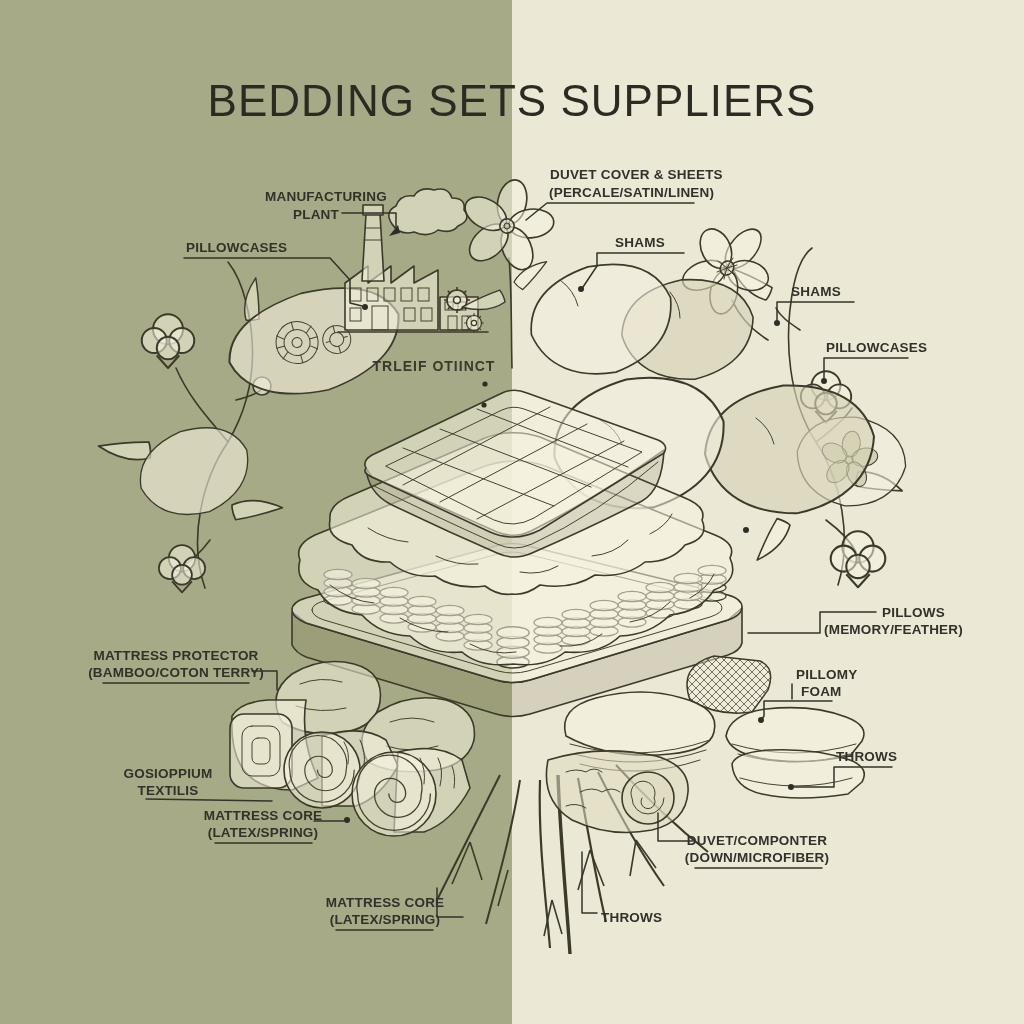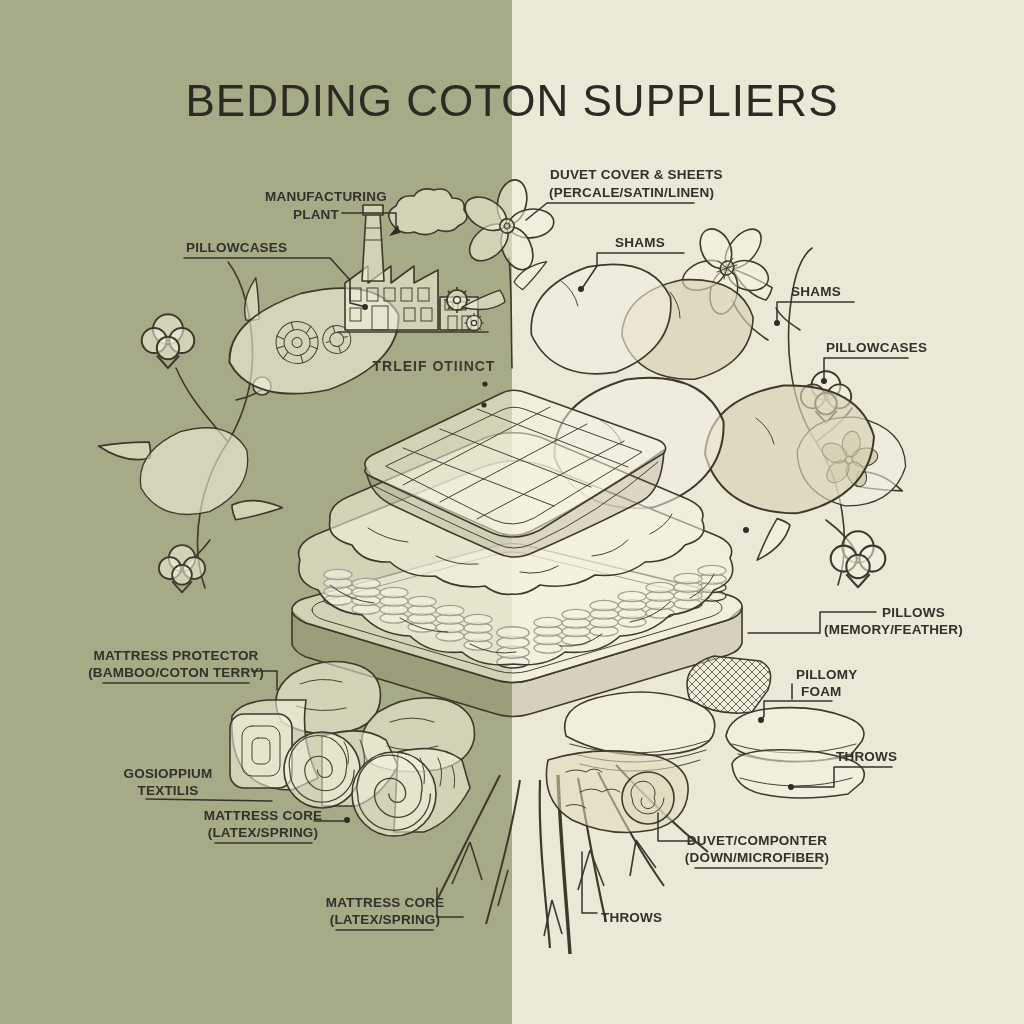--- a/index.html
+++ b/index.html
@@ -24,21 +24,21 @@
   .leader{fill:none;stroke:#34332a;stroke-width:1.5;stroke-linecap:round;stroke-linejoin:round;}
   .dot{fill:#2f2e26;stroke:none;}
   .lbl{font:700 13.5px "Liberation Sans",sans-serif;fill:#32312a;letter-spacing:.2px;}
   .cap{font:700 14px "Liberation Sans",sans-serif;fill:#3a392c;letter-spacing:1px;}
 </style>
 </head>
 <body>
 
 <div id="stage">
 
-  <div id="page-title">BEDDING COTON SUPPLIERS</div>
+  <div id="page-title">BEDDING SETS SUPPLIERS</div>
 
   <svg width="1024" height="1024" viewBox="0 0 1024 1024">
     <defs>
       <path id="pw" d="M -72,-4 C -66,-38 -38,-52 0,-55 C 38,-52 66,-38 72,-4 C 66,32 38,50 0,54 C -38,50 -66,32 -72,-4 Z"></path>
       <g id="coil">
         <ellipse cx="0" cy="0" rx="14" ry="5.2"></ellipse>
           <ellipse cx="0" cy="-8.5" rx="14" ry="5.2"></ellipse>
         <ellipse cx="0" cy="-17" rx="14" ry="5.2"></ellipse>
           <ellipse cx="0" cy="-25.5" rx="14" ry="5.2"></ellipse>
       </g>

